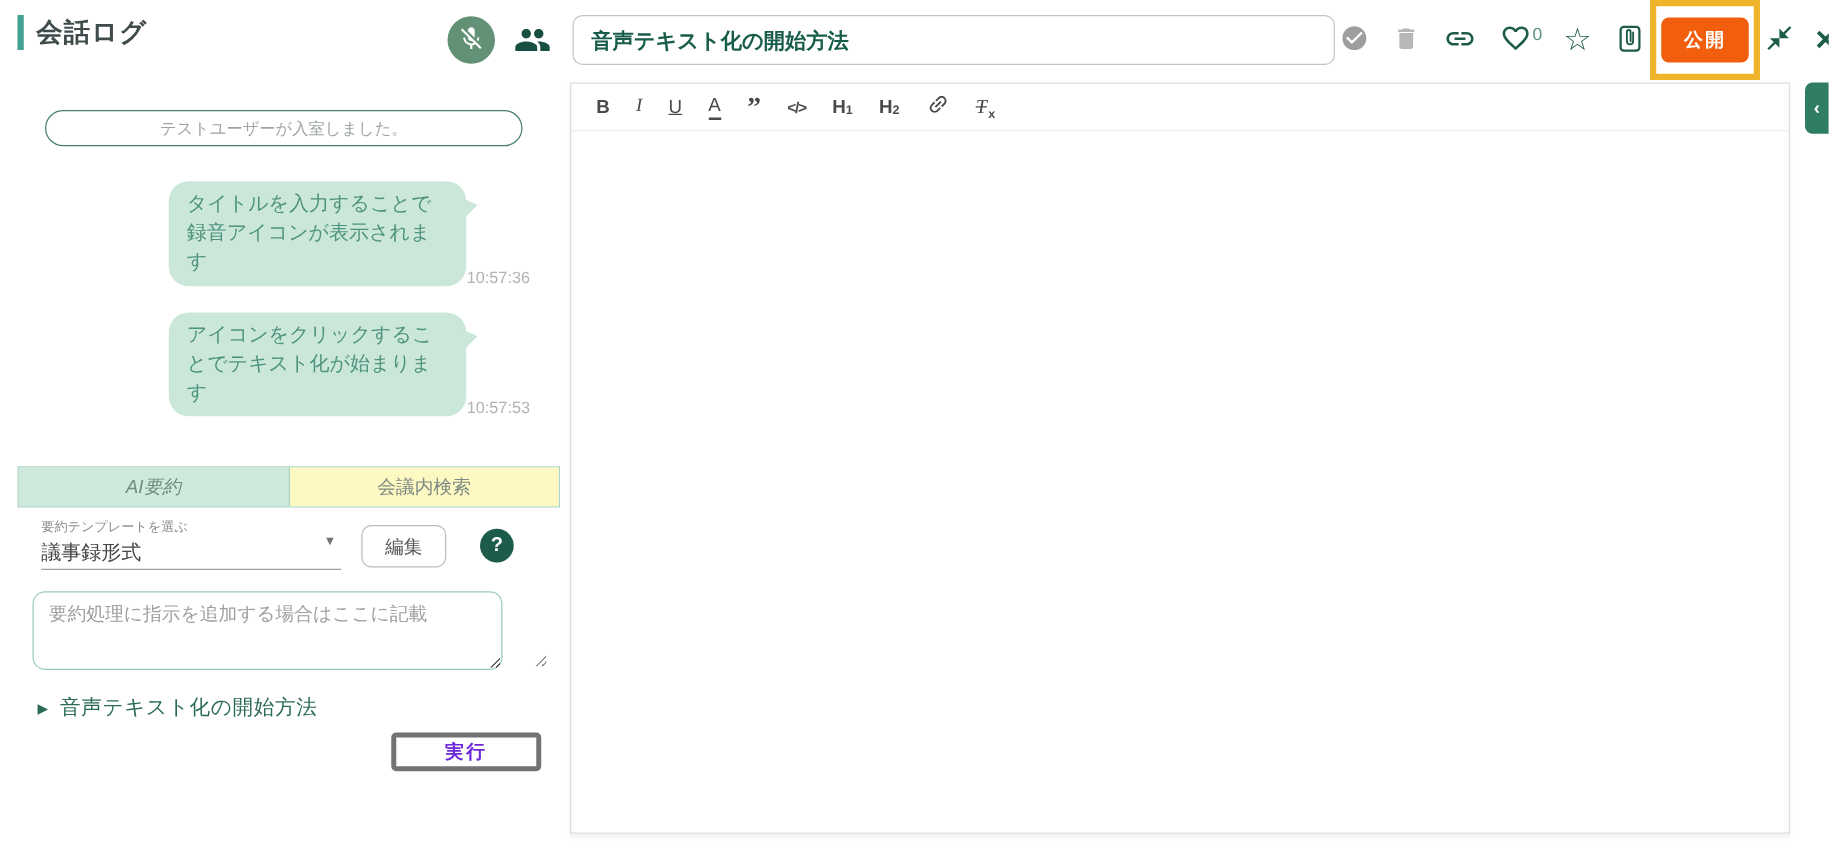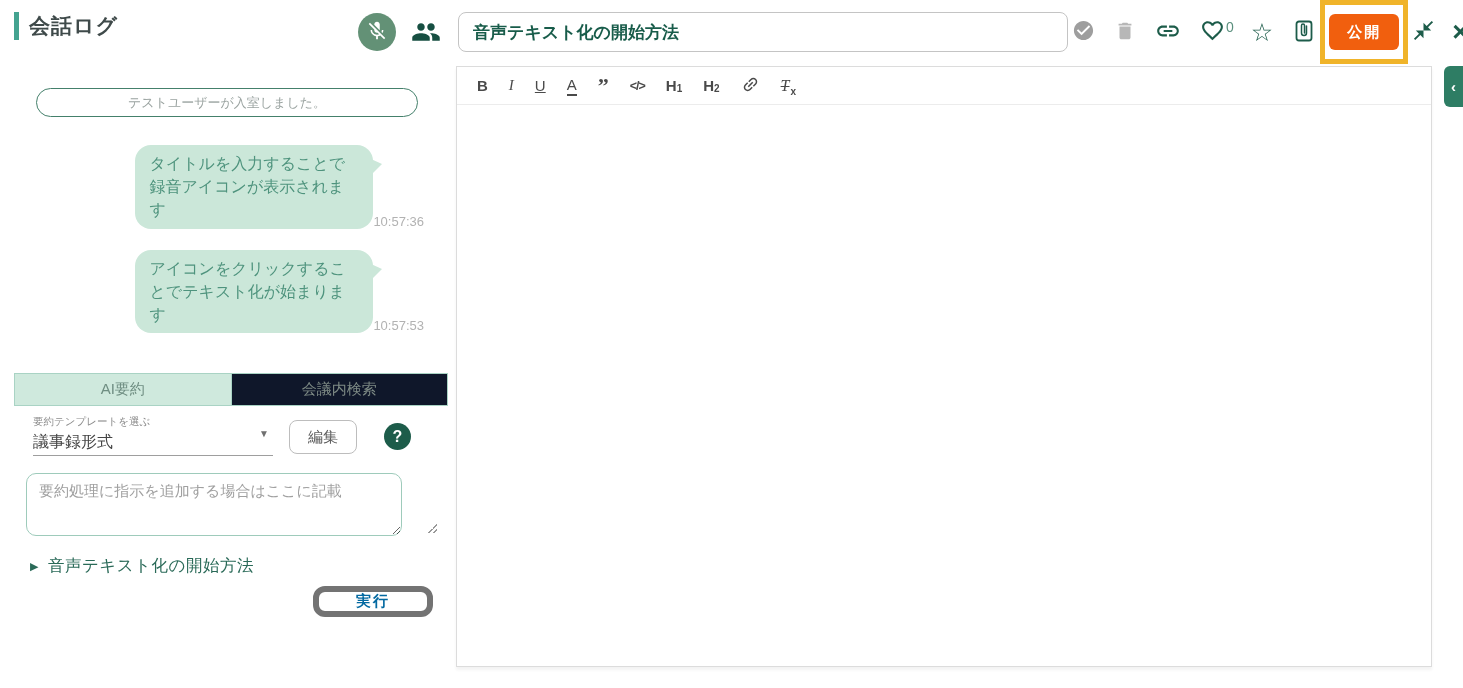--- a/index.html
+++ b/index.html
@@ -52,24 +52,24 @@
     border-left: 11px solid #cbe7d9;
   }
   .timestamp { color: #b2b2b2; font-size: 13px; margin: 5px 2px 0 0; }
 
   
   .tabs {
     position: absolute; left: 14px; top: 373px; width: 434px; height: 33px;
     display: flex; border: 1px solid #a9d3c4;
   }
   .tab {
-    flex: 1; border: none; background: #0f172a; cursor: pointer;
+    flex: 1; border: none; background: #fef9c3; cursor: pointer;
     font-size: 15px; color: #7d8a84; font-family: inherit;
   }
-  .tab.active { background: #cfe9dd; color: #6f8e82; border-right: 1px solid #a9d3c4; }
+  .tab.active { background: #cfe9dd; color: #6f8e82; border-right: 1px solid #a9d3c4; font-style: italic; }
 
   .select-field { position: absolute; left: 33px; top: 415px; width: 240px; cursor: pointer; }
   .select-label { font-size: 10.5px; color: #8c8c8c; display: block; }
   .select-value {
     font-size: 16px; color: #454545; padding: 3px 0 2px 0;
     border-bottom: 1px solid #9e9e9e;
   }
   .select-arrow { position: absolute; right: 4px; top: 13px; font-size: 10px; color: #707070; }
 
   .edit-btn {
@@ -99,22 +99,22 @@
 
   .disclosure {
     position: absolute; left: 30px; top: 555px;
     font-size: 16.5px; color: #2a6a58; cursor: pointer;
     display: flex; align-items: center; gap: 9px; letter-spacing: 0.5px;
   }
   .disclosure .tri { font-size: 11px; }
 
   .run-btn {
     position: absolute; left: 313px; top: 586px; width: 120px; height: 31px;
-    background: #fff; border: 6px solid #737373; border-radius: 12px;
-    color: #0369a1; font-weight: bold; font-size: 15px; cursor: pointer; font-family: inherit;
+    background: #fff; border: 4px solid #737373; border-radius: 4px;
+    color: #6d28d9; font-weight: bold; font-size: 15px; cursor: pointer; font-family: inherit;
     letter-spacing: 2px;
   }
 
   
   .title-input {
     position: absolute; left: 458px; top: 12px; width: 610px; height: 40px;
     border: 1px solid #c4c4c4; border-radius: 8px;
     padding: 0 14px; font-size: 17px; font-weight: bold; color: #185c4a;
     font-family: inherit; outline: none;
   }

